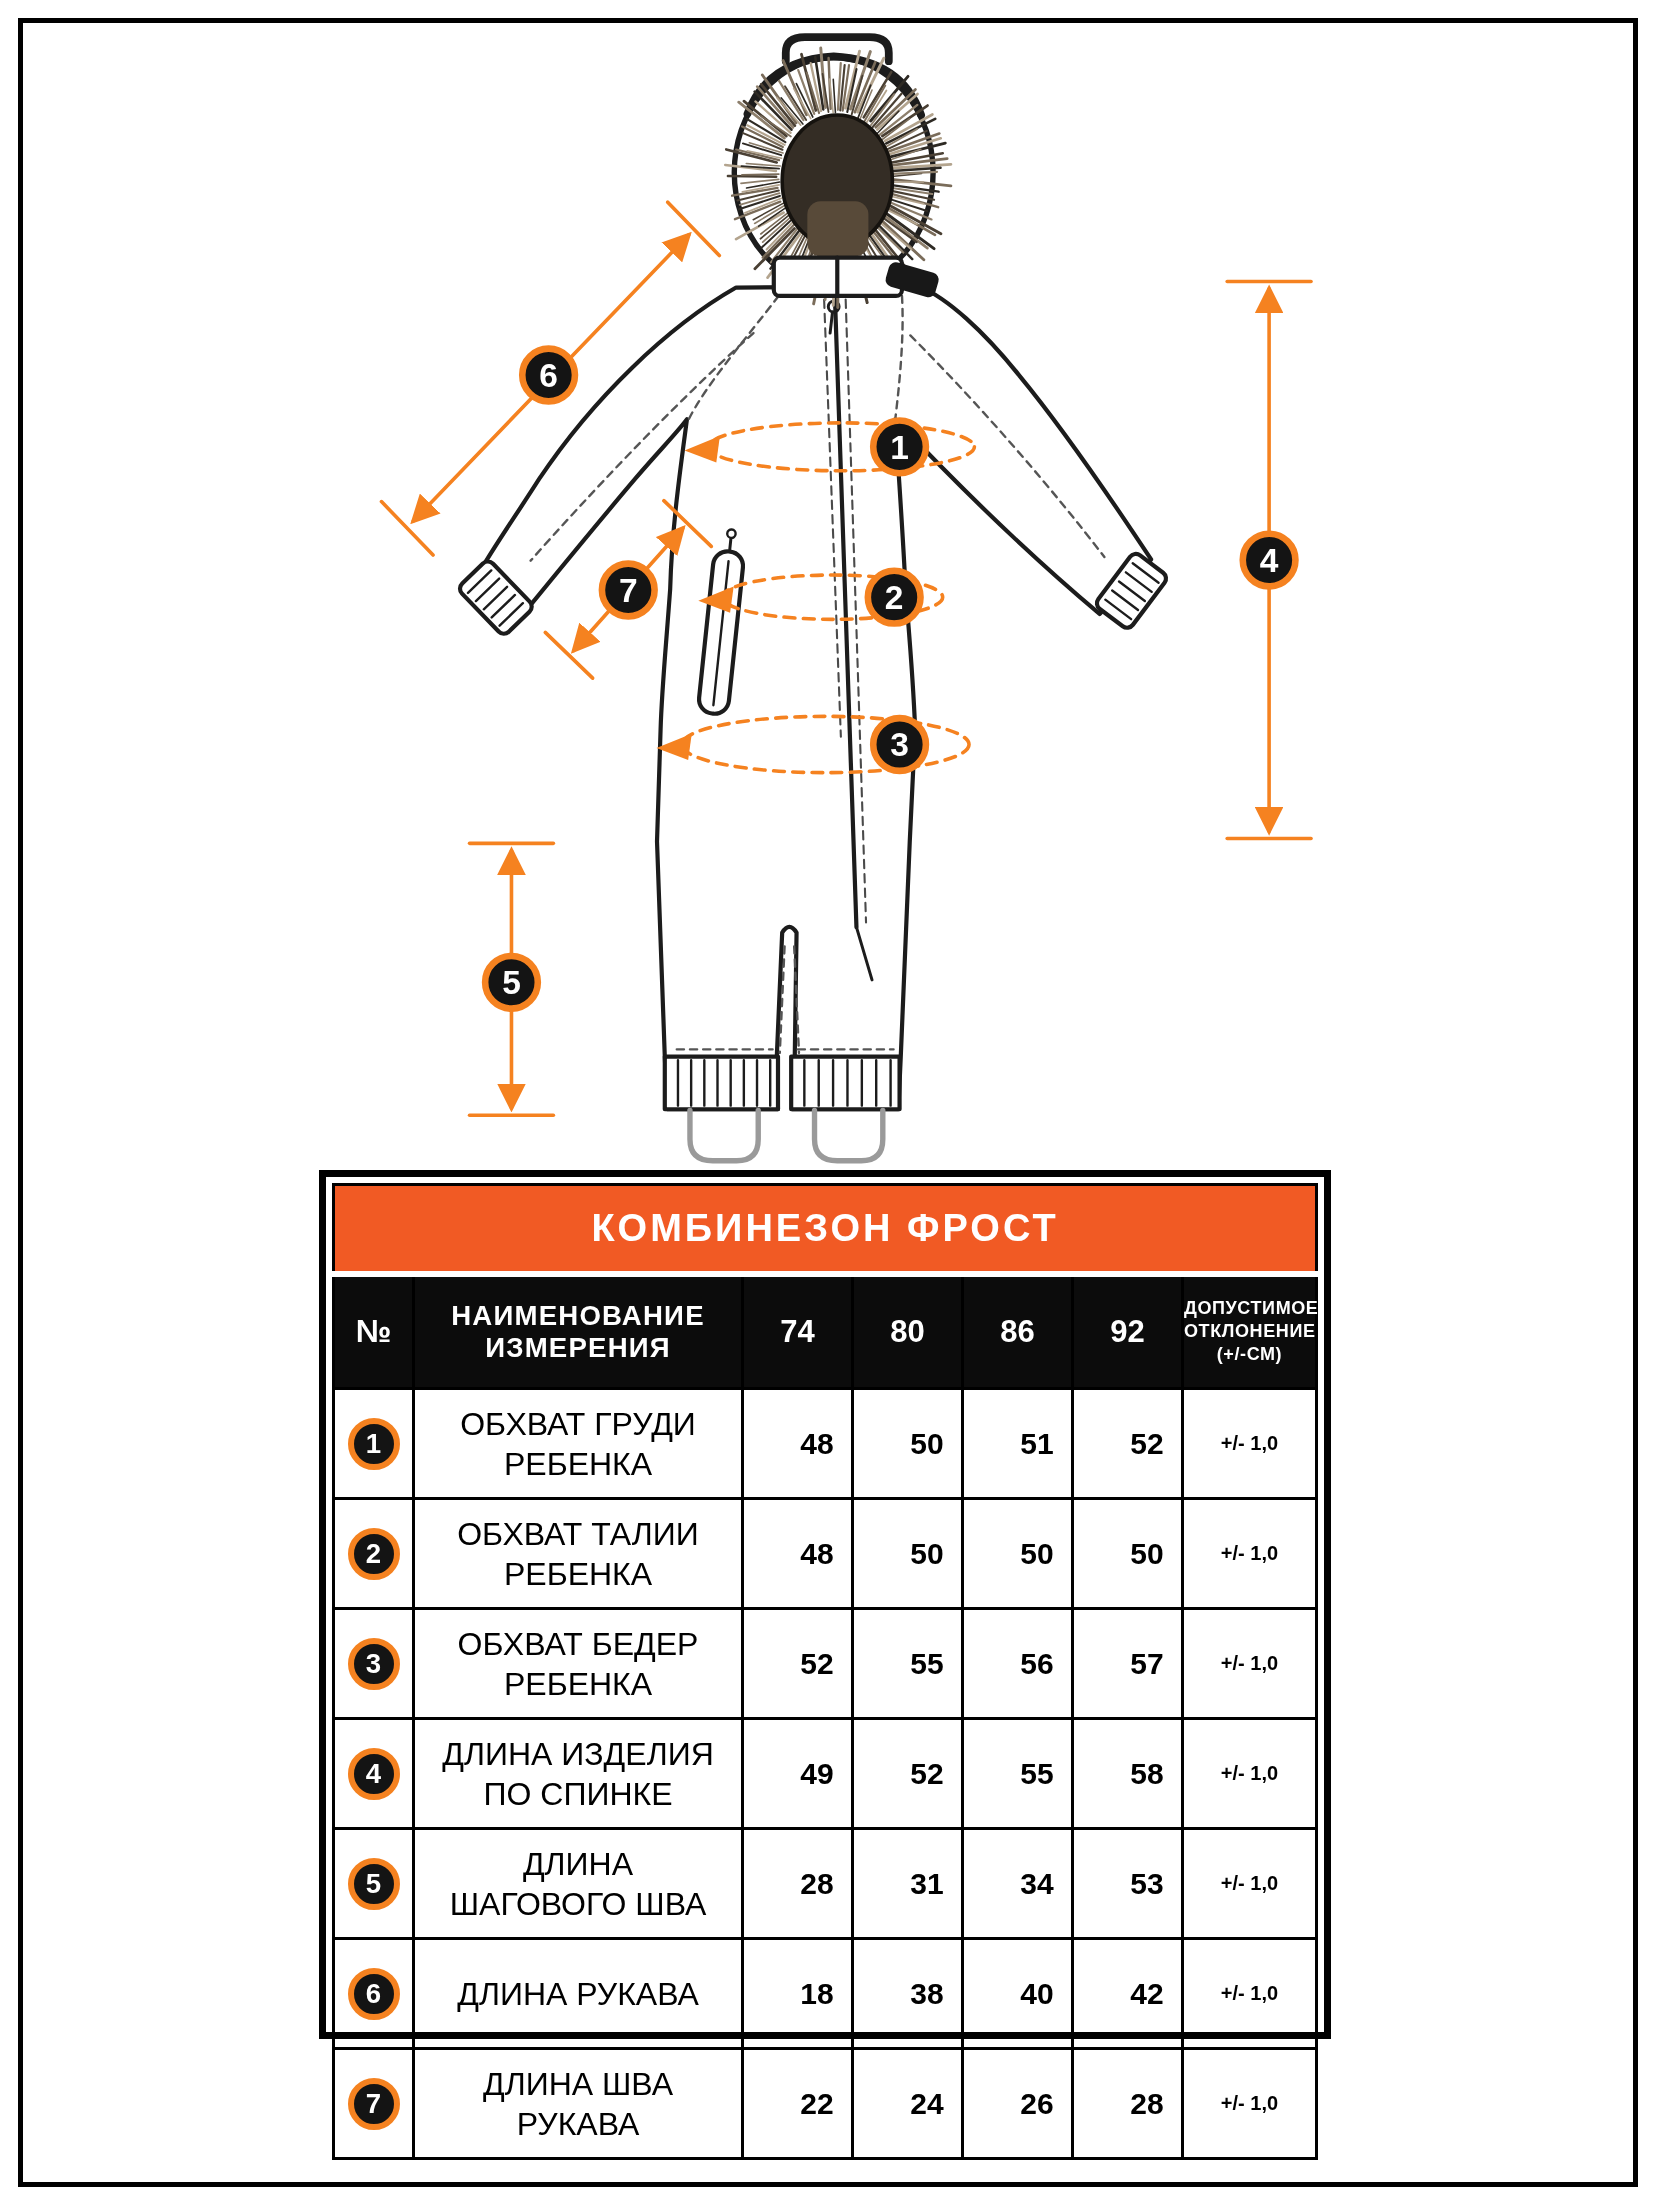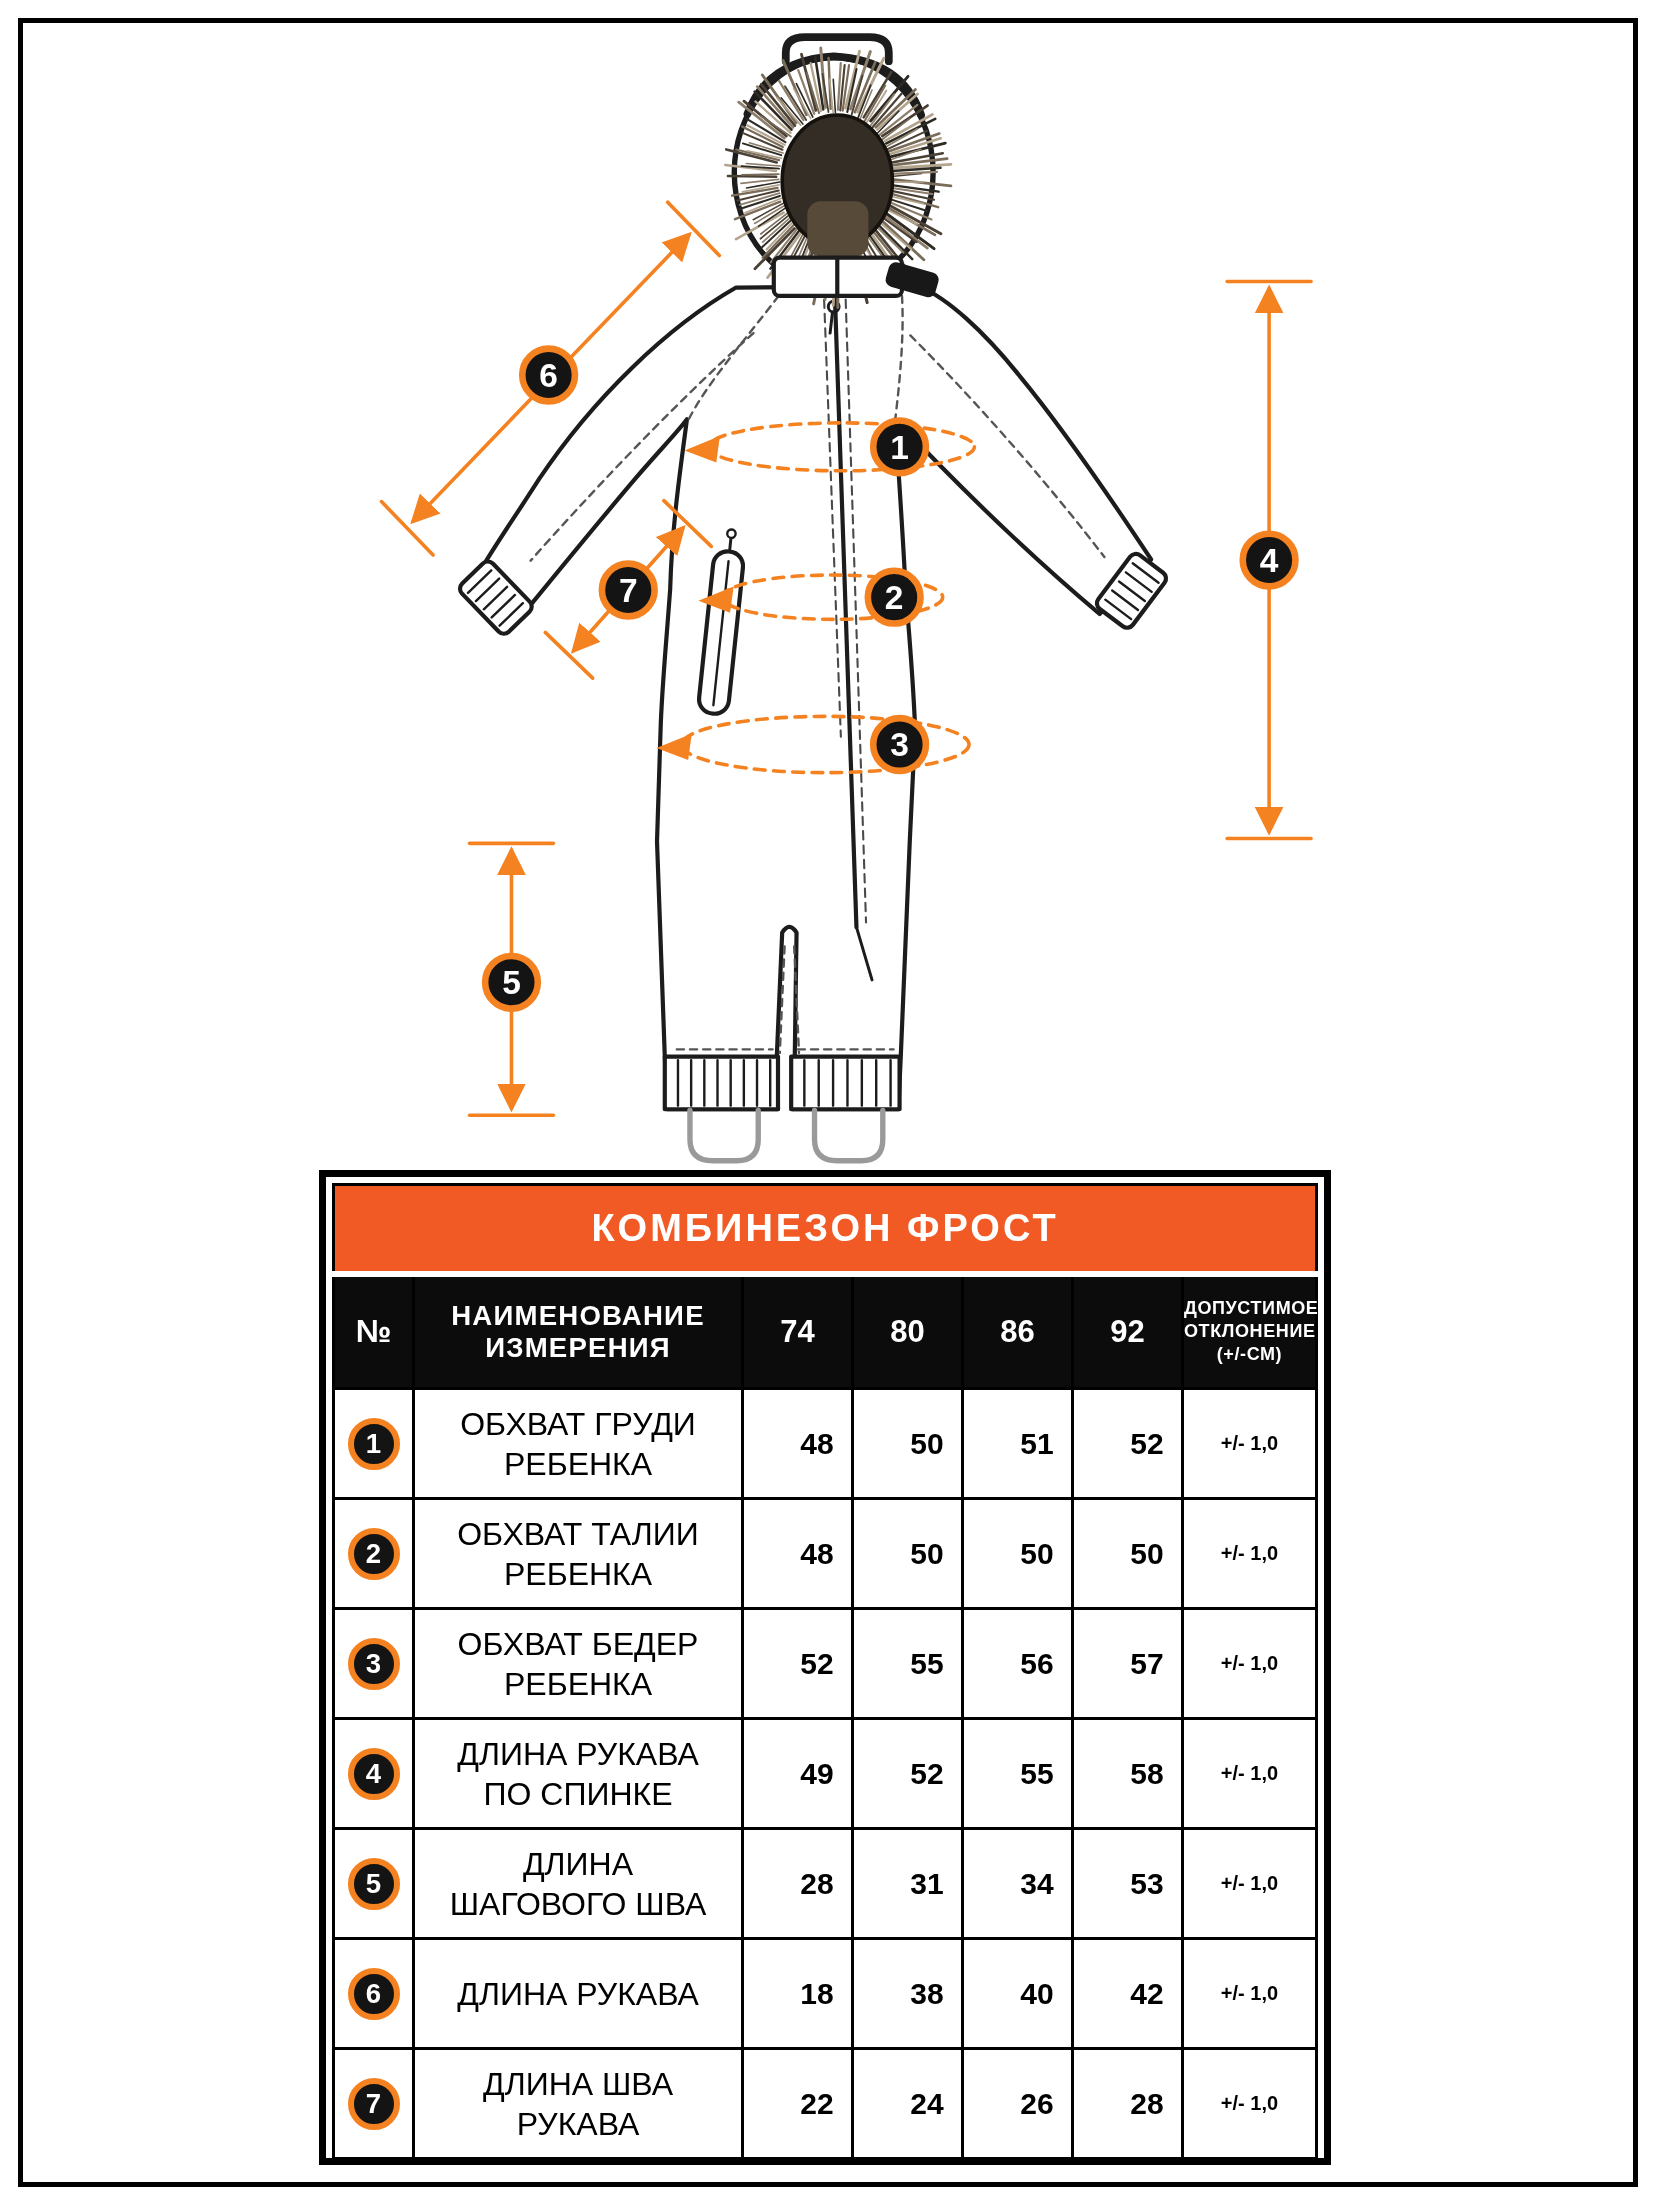--- a/index.html
+++ b/index.html
@@ -6,21 +6,21 @@
   html, body { width: 1656px; height: 2205px; background: #fff; font-family: "Liberation Sans", sans-serif; }
   .page { position: relative; width: 1656px; height: 2205px; background: #fff; overflow: hidden; }
   .frame { position: absolute; inset: 18px; border: 5.4px solid #000; }
   svg.diagram { position: absolute; left: 0; top: 0; width: 1656px; height: 1174px; }
 
   .ann-stroke { stroke: var(--annotation, #f58220); }
   .ann-fill   { fill:   var(--annotation, #f58220); }
   .marker-circle { fill: var(--marker-fill, #141414); stroke: var(--annotation, #f58220); }
   .marker-num { fill: #ffffff; font-weight: bold; font-size: 56px; }
 
-  .table-wrap { position: absolute; left: 319px; top: 1170px; width: 1012px; height: 995px;
+  .table-wrap { position: absolute; left: 319px; top: 1170px; width: 1012px; height: 869px;
                 border: 7.2px solid #000; background: #fff; padding: 6px; }
   table.size { width: 100%; height: 100%; border-collapse: collapse; table-layout: fixed; }
   .size td { border: 3px solid #000; text-align: center; vertical-align: middle; color: #000; }
 
   tr.t-title td { background: var(--title-bg, #f15a24); color: #fff; font-size: 38px; font-weight: bold;
                   letter-spacing: 3px; height: 89px; border-bottom: 6px solid #fff; }
   tr.t-head td { background: #0c0c0c; color: #fff; font-weight: bold; height: 115px; }
   td.h-num { font-size: 32px; }
   td.h-name { font-size: 27.6px; letter-spacing: 1.2px; line-height: 1.15; padding: 0 12px; }
   td.h-size { font-size: 31px; }
@@ -396,21 +396,21 @@
         <td class="c-val">56</td>
         <td class="c-val">57</td>
         <td class="c-dev">+/- 1,0</td>
       </tr>
       <tr class="t-row">
         <td>
               <div class="badge">
                 <span>4</span>
               </div>
             </td>
-        <td class="c-name">ДЛИНА РУКАВА ПО СПИНКЕ</td>
+        <td class="c-name">ДЛИНА ИЗДЕЛИЯ ПО СПИНКЕ</td>
         <td class="c-val">49</td>
         <td class="c-val">52</td>
         <td class="c-val">55</td>
         <td class="c-val">58</td>
         <td class="c-dev">+/- 1,0</td>
       </tr>
       <tr class="t-row">
         <td>
               <div class="badge">
                 <span>5</span>

